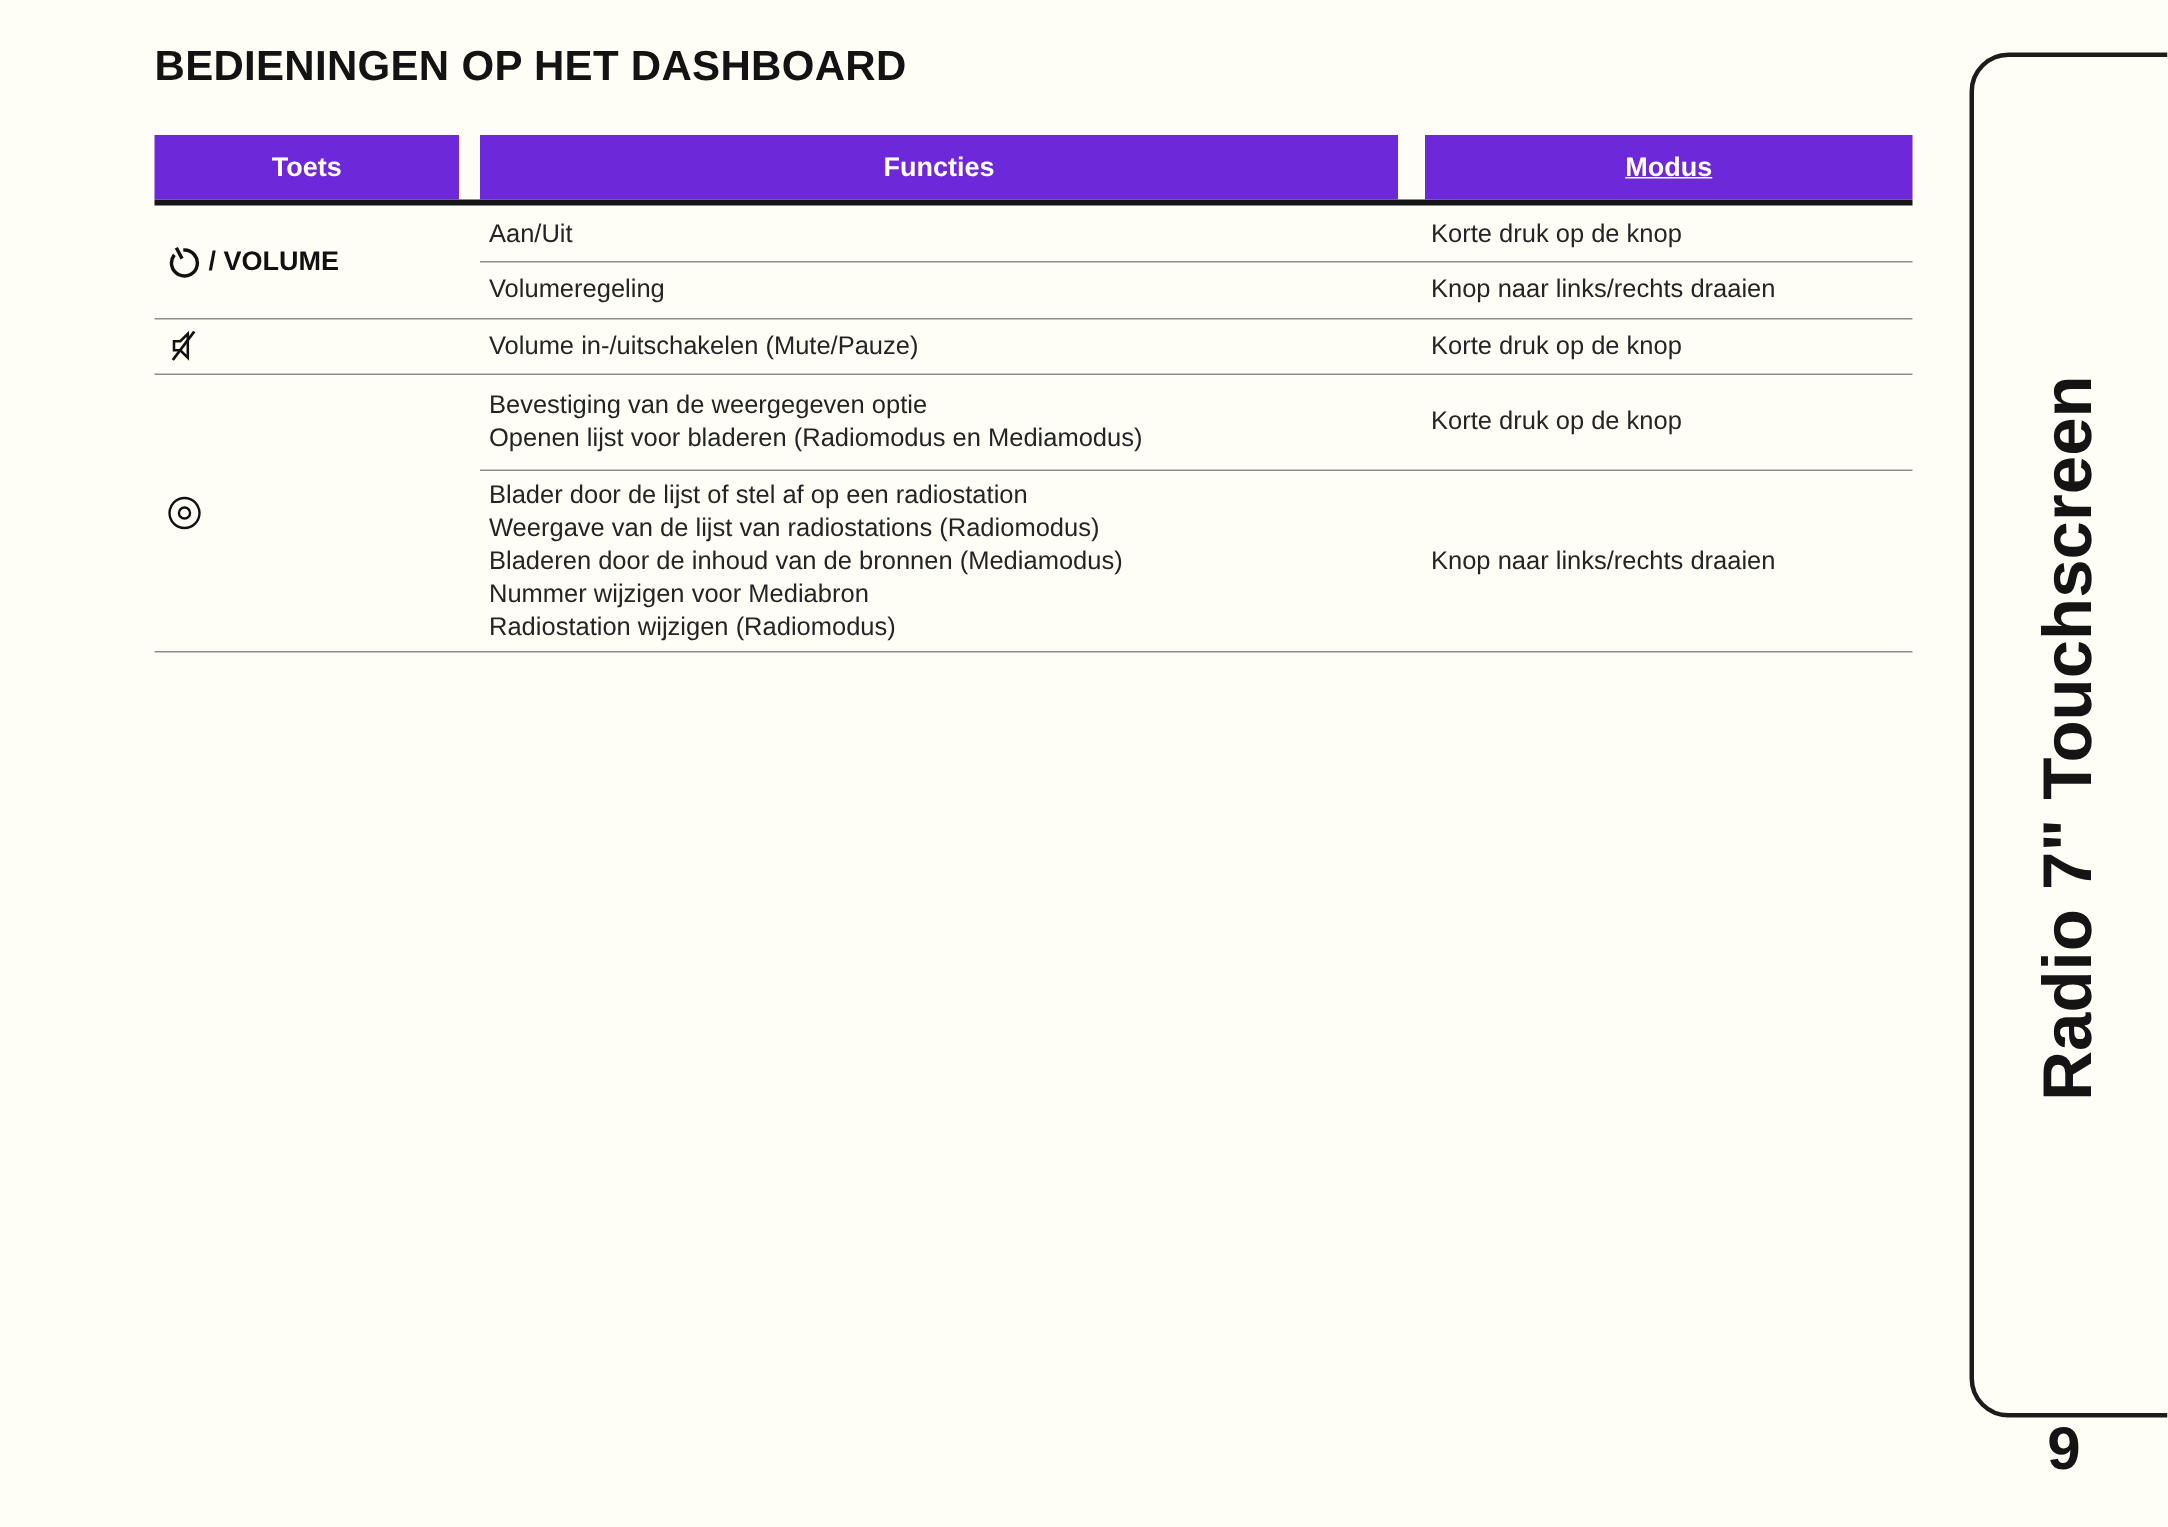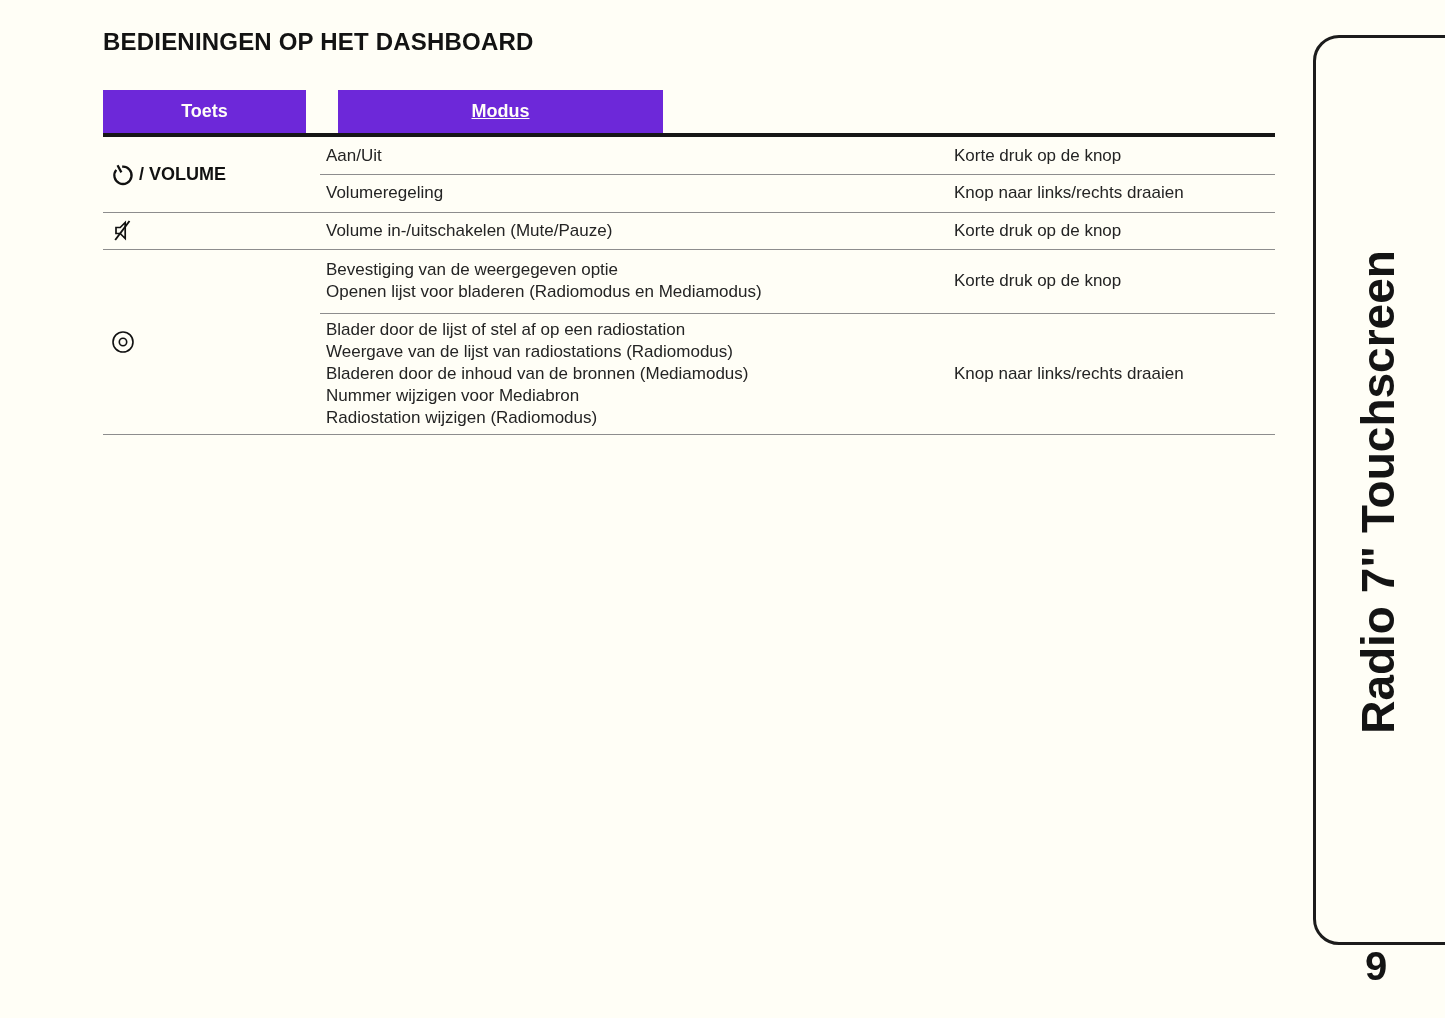--- a/index.html
+++ b/index.html
@@ -3,21 +3,21 @@
 <meta charset="utf-8">
 <style>
   html,body { margin:0; padding:0; }
   .page {
     position:relative; width:1445px; height:1018px;
     background:#fffef6; overflow:hidden;
     font-family:"Liberation Sans", sans-serif; color:#1a1a1a;
   }
   .title {
     position:absolute; left:103px; top:28px; margin:0;
-    font-size:24px; font-weight:bold; color:#131313; letter-spacing:0.2px;
+    font-size:28px; font-weight:bold; color:#131313; letter-spacing:0.2px;
   }
   
   .table { position:absolute; left:103px; top:90px; width:1172px; }
   .thead { display:flex; height:43px; }
   .th {
     background:#6d28d9; color:#fffef8; font-weight:bold; font-size:18px;
     display:flex; align-items:center; justify-content:center;
   }
   .col-toets { width:203px; } .gap1 { width:14px; }
   .col-functies { width:612px; } .gap2 { width:18px; }
@@ -62,20 +62,21 @@
 <body>
 
 <div class="page">
 
   <h1 class="title">BEDIENINGEN OP HET DASHBOARD</h1>
 
   <div class="table">
     <div class="thead">
       <div class="th col-toets">Toets</div>
       <div class="gap1"></div>
+      <div class="th col-functies">Functies</div>
       <div class="gap2"></div>
       <div class="th col-modus">Modus</div>
     </div>
     <div class="thick-rule"></div>
 
     <div class="tbody">
 
       <div class="keycell key-volume">
         <span class="icon power-rot">
           <svg width="23" height="23" viewBox="0 0 24 24" fill="none">

